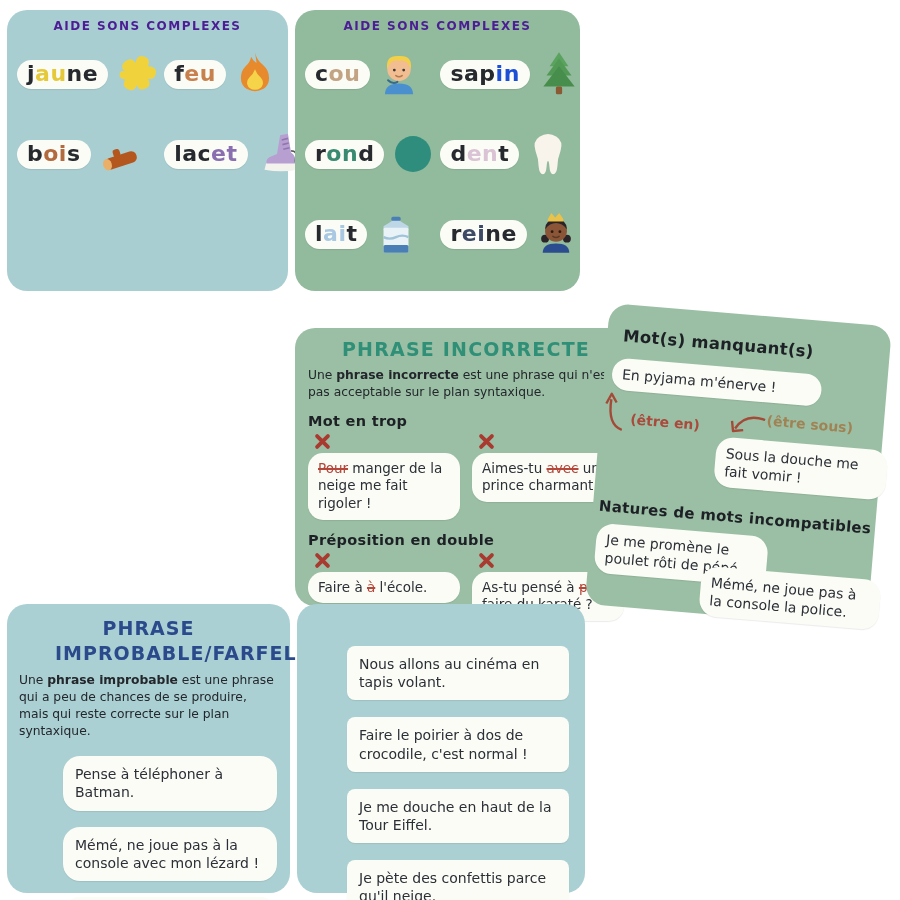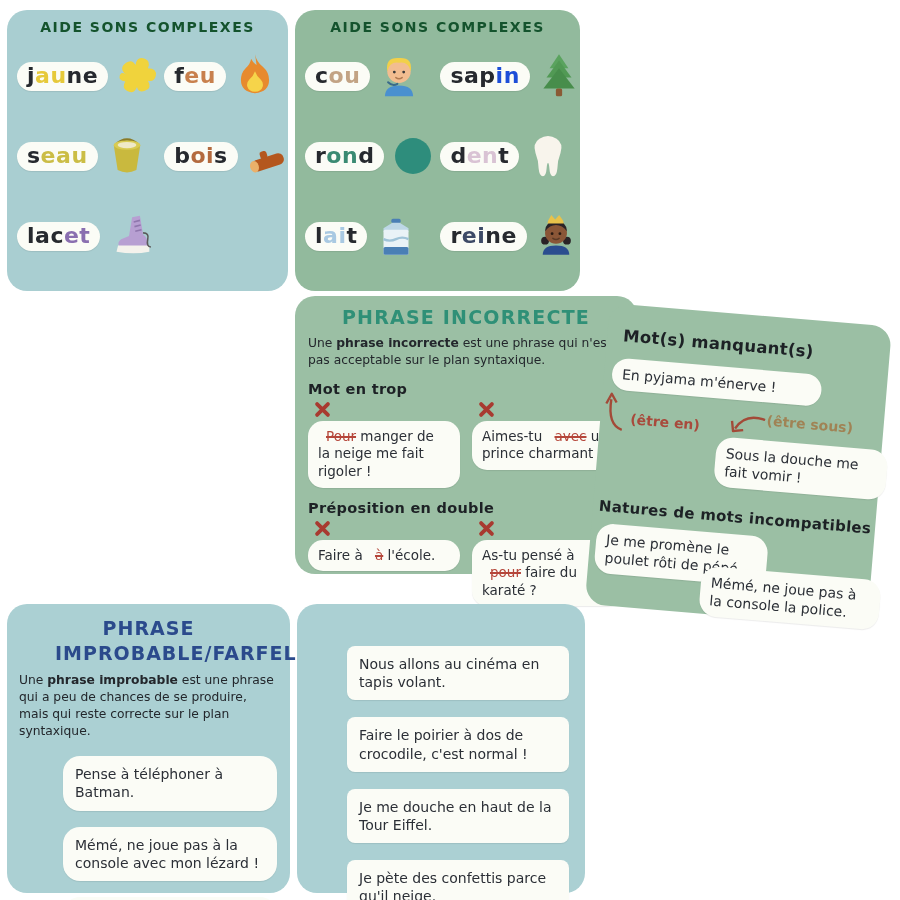--- a/index.html
+++ b/index.html
@@ -3,21 +3,21 @@
 <meta charset="utf-8">
 <style>
   html,body{margin:0;padding:0;}
   body{
     width:900px;height:900px;position:relative;background:#ffffff;
     font-family:"DejaVu Sans","Liberation Sans",sans-serif;overflow:hidden;
   }
   .card{position:absolute;border-radius:20px;box-sizing:border-box;}
   
   .sounds-title{
-    text-align:center;color:#14532d;font-weight:800;font-size:14px;
+    text-align:center;color:#4c1d95;font-weight:800;font-size:12px;
     letter-spacing:1.5px;padding-top:9px;white-space:nowrap;
   }
   .words-grid{
     display:grid;grid-template-columns:1fr 1fr;
     padding:12px 6px 6px 10px;row-gap:22px;column-gap:2px;align-items:center;
   }
   .word-cell{display:flex;align-items:center;gap:4px;min-height:58px;}
   .pill{
     background:#fbfcf6;border-radius:999px;padding:1px 10px 3px;
     font-size:22px;font-weight:600;white-space:nowrap;letter-spacing:.5px;
@@ -35,21 +35,21 @@
   .sec-label{font-weight:800;font-size:14.5px;color:#1d2125;margin-top:12px;letter-spacing:.3px;}
   .xgrid{display:grid;grid-template-columns:1fr 1fr;column-gap:12px;margin-top:24px;align-items:start;}
   .xbubble{position:relative;}
   .xmark{position:absolute;top:-20px;left:6px;width:17px;height:17px;}
   .xmark svg{width:17px;height:17px;display:block;}
   .bubble{
     background:#fbfcf6;border-radius:15px;padding:7px 10px;
     font-size:13.5px;line-height:1.3;color:#2b2f36;font-weight:500;
     box-shadow:0 1px 1px rgba(0,0,0,.08);
   }
-  .strike{color:#b5463a;text-decoration:line-through;text-decoration-thickness:2px;margin-left:8px;}
+  .strike{color:#b5463a;text-decoration:line-through;text-decoration-thickness:2px;}
   
   .abs{position:absolute;}
   .d-head{font-weight:800;color:#1d2125;letter-spacing:.3px;}
   .annot{font-weight:700;font-size:14px;white-space:nowrap;}
   
   .b-title{
     text-align:center;color:#2b4a8c;font-weight:800;font-size:19px;
     letter-spacing:1px;line-height:1.3;margin-top:12px;
   }
   .bubbles-e .bubble{margin:0 0 16px 56px;width:190px;font-size:14px;padding:9px 12px;border-radius:17px;}
@@ -68,31 +68,20 @@
             <path d="M18 30 Q8 22 18 15 Q26 10 30 18 Q32 6 42 10 Q50 13 46 22 Q58 22 56 32 Q54 40 46 38 Q52 48 42 51 Q34 54 32 46 Q28 56 19 51 Q12 47 17 39 Q8 38 10 31 Q12 26 18 30 Z" fill="#f0d33c"></path>
           </svg>
         </span>
       </div>
       <div class="word-cell">
         <span class="pill"><span style="color: rgb(38, 41, 46);">f</span><span style="color: rgb(200, 128, 77);">eu</span></span>
         <span class="wicon">
           <svg viewBox="0 0 64 64">
             <path d="M32 4 Q34 14 42 20 Q50 27 50 37 Q50 52 32 54 Q14 52 14 37 Q14 28 20 22 Q26 17 27 10 Q30 16 34 18 Q33 10 32 4 Z" fill="#e78a2e"></path>
             <path d="M32 26 Q34 32 39 36 Q43 40 42 45 Q40 52 32 52 Q24 52 22 45 Q21 40 25 36 Q30 32 32 26 Z" fill="#f6d44a"></path>
-          </svg>
-        </span>
-      </div>
-      <div class="word-cell">
-        <span class="pill"><span style="color: rgb(38, 41, 46);">s</span><span style="color: rgb(203, 189, 69);">eau</span></span>
-        <span class="wicon">
-          <svg viewBox="0 0 64 64">
-            <path d="M17 18 Q32 4 47 18" fill="none" stroke="#8a7a28" stroke-width="3"></path>
-            <path d="M15 18 L20 50 Q32 56 44 50 L49 18 Z" fill="#c9b93e"></path>
-            <ellipse cx="32" cy="18" rx="17" ry="6" fill="#d8cb52"></ellipse>
-            <ellipse cx="32" cy="18" rx="12" ry="4" fill="#efe9c8"></ellipse>
           </svg>
         </span>
       </div>
       <div class="word-cell">
         <span class="pill"><span style="color: rgb(38, 41, 46);">b</span><span style="color: rgb(179, 106, 62);">oi</span><span style="color: rgb(38, 41, 46);">s</span></span>
         <span class="wicon">
           <svg viewBox="0 0 64 64">
             <g transform="rotate(-18 32 40)">
               <rect x="26" y="25" width="9" height="10" rx="3" fill="#b4571e"></rect>
               <rect x="12" y="33" width="42" height="15" rx="7" fill="#b4571e"></rect>
@@ -187,21 +176,21 @@
             <polygon points="22,12 26,5 31,11 36,5 41,12 42,16 21,16" fill="#e8c24a"></polygon>
             <circle cx="27" cy="29" r="1.8" fill="#2a1a12"></circle>
             <circle cx="37" cy="29" r="1.8" fill="#2a1a12"></circle>
             <path d="M28 35 Q32 38 36 35" fill="none" stroke="#5a3a26" stroke-width="2" stroke-linecap="round"></path>
           </svg>
         </span>
       </div>
     </div>
 </div>
 
-<div class="card pad" style="left:295px;top:296px;width:342px;height:278px;background:#9bbfa4;">
+<div class="card pad" style="left:295px;top:328px;width:342px;height:278px;background:#9bbfa4;">
   <div class="c-title">PHRASE INCORRECTE</div>
   <div class="intro"><span>Une </span><span style="font-weight: 800;">phrase incorrecte</span><span> est une phrase qui n'est pas acceptable sur le plan syntaxique.</span></div>
   <div>
       <div class="sec-label">Mot en trop</div>
       <div class="xgrid">
         <div class="xbubble">
           <span class="xmark">
             <svg viewBox="0 0 22 22">
               <path d="M4 4 L18 18 M18 4 L4 18" stroke="#a83a30" stroke-width="5" stroke-linecap="round"></path>
             </svg>

